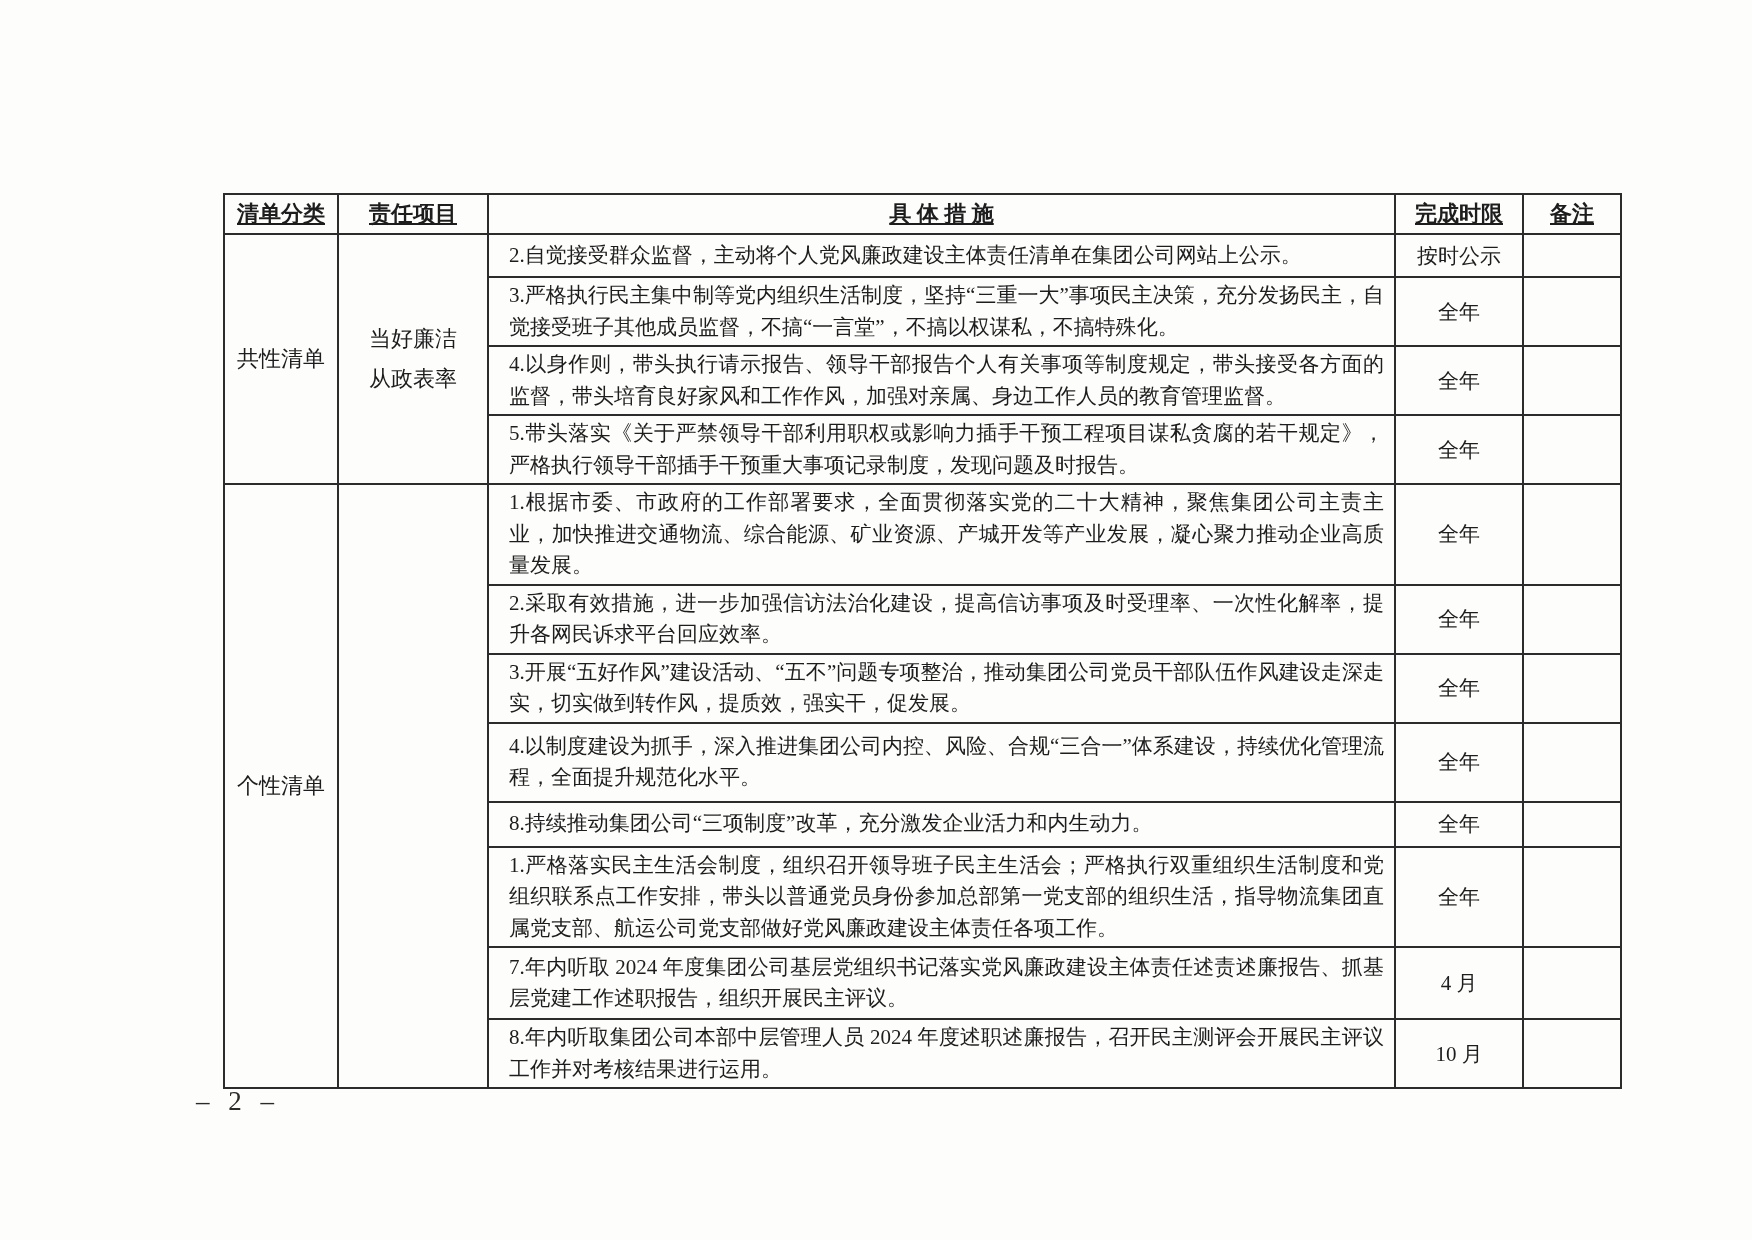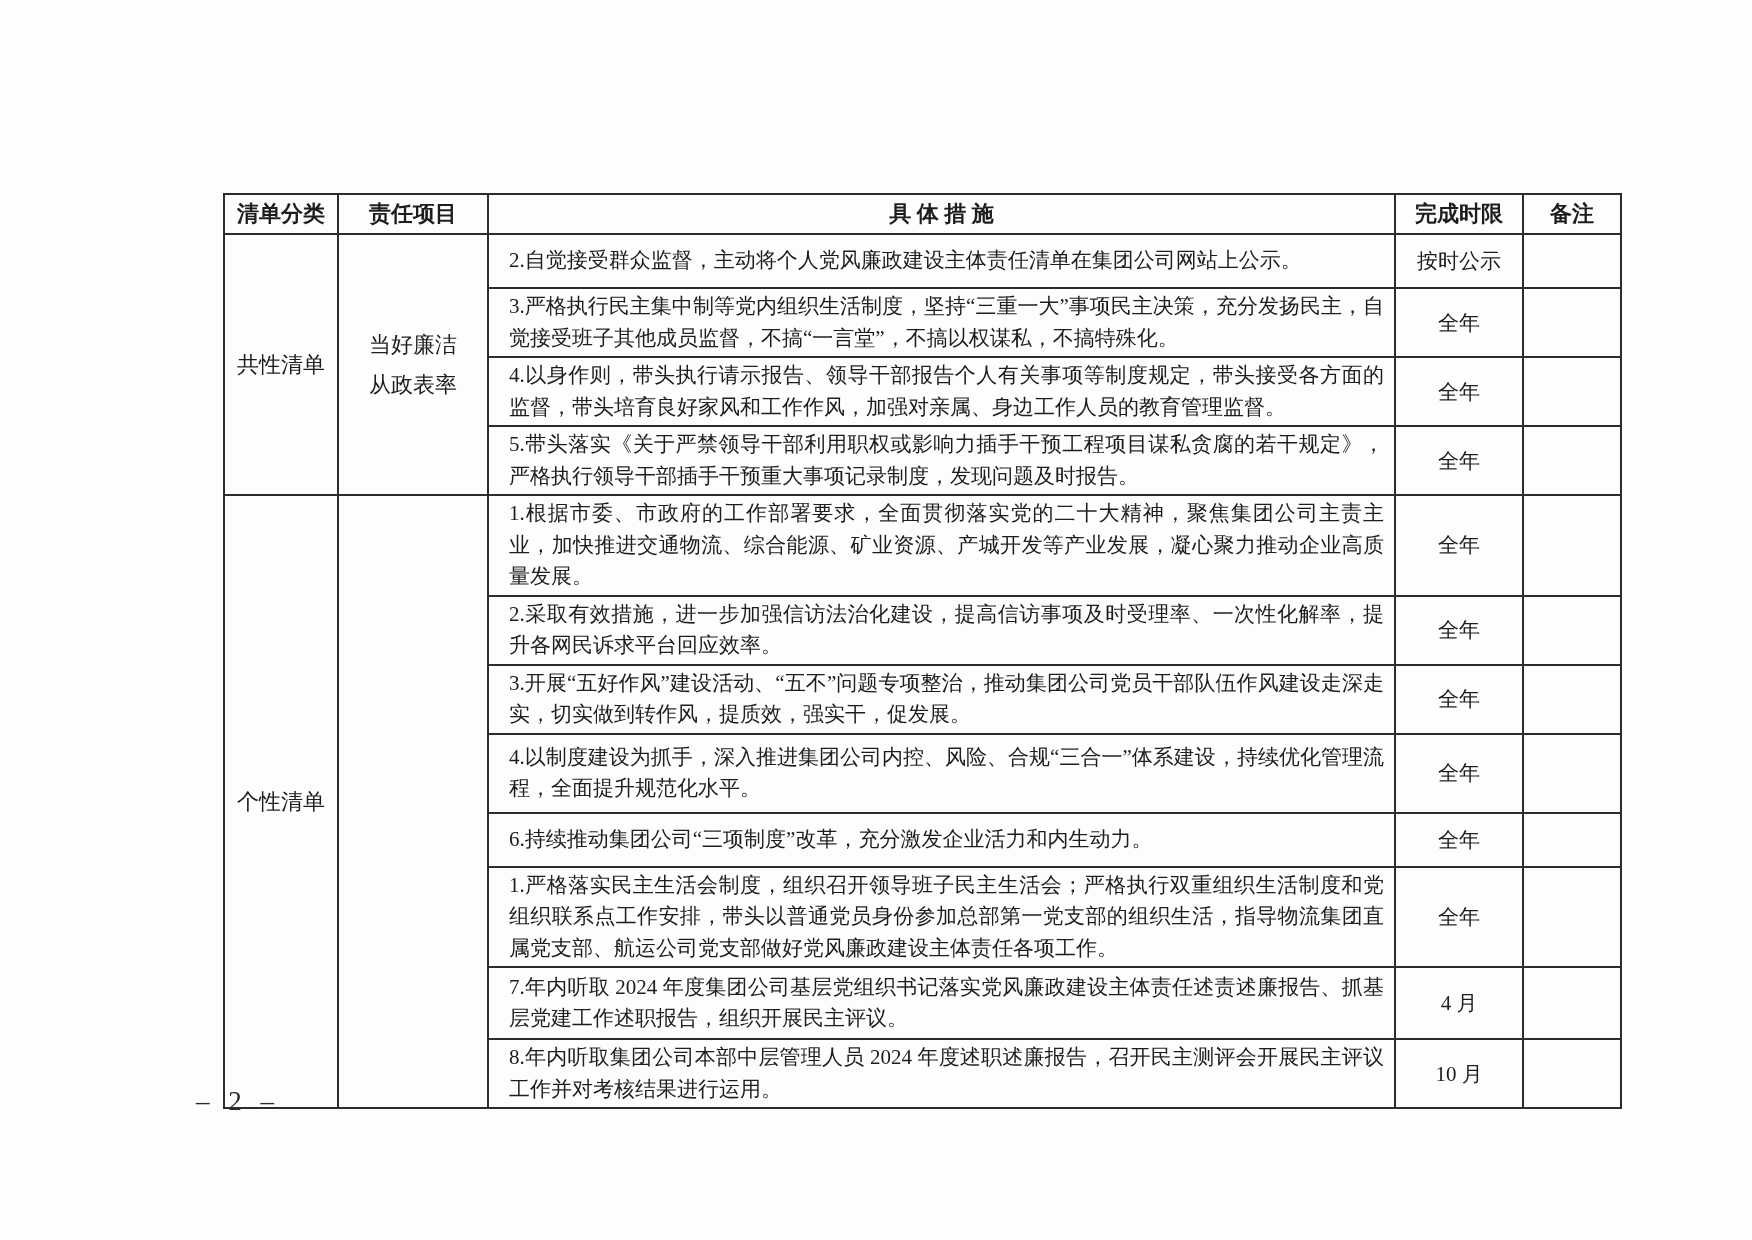--- a/index.html
+++ b/index.html
@@ -29,20 +29,21 @@
     border: 2px solid #2c2c2c;
     box-sizing: border-box;
     overflow: hidden;
   }
   .doc-table th {
     font-size: 22px;
     font-weight: bold;
     text-align: center;
     vertical-align: middle;
     padding: 0;
+    text-decoration: underline;
   }
   td.cat-cell, td.proj-cell {
     font-size: 22px;
     text-align: center;
     vertical-align: middle;
     white-space: pre-line;
     line-height: 40px;
     padding: 0;
   }
   td.measure-cell {
@@ -50,21 +51,21 @@
     line-height: 31.5px;
     padding: 2px 10px 2px 20px;
     text-align: justify;
     text-align-last: left;
     vertical-align: middle;
   }
   td.deadline-cell {
     font-size: 21px;
     text-align: center;
     vertical-align: middle;
-    padding: 12px;
+    padding: 1px;
   }
   td.note-cell {
     padding: 0;
   }
   .page-number {
     position: absolute;
     left: 196px;
     top: 1086px;
     font-size: 27px;
     letter-spacing: 6px;
@@ -135,21 +136,21 @@
         <td class="measure-cell">3.开展“五好作风”建设活动、“五不”问题专项整治，推动集团公司党员干部队伍作风建设走深走实，切实做到转作风，提质效，强实干，促发展。</td>
         <td class="deadline-cell">全年</td>
         <td class="note-cell"></td>
       </tr>
       <tr style="height:79px">
         <td class="measure-cell">4.以制度建设为抓手，深入推进集团公司内控、风险、合规“三合一”体系建设，持续优化管理流程，全面提升规范化水平。</td>
         <td class="deadline-cell">全年</td>
         <td class="note-cell"></td>
       </tr>
       <tr style="height:45px">
-        <td class="measure-cell">6.持续推动集团公司“三项制度”改革，充分激发企业活力和内生动力。</td>
+        <td class="measure-cell">8.持续推动集团公司“三项制度”改革，充分激发企业活力和内生动力。</td>
         <td class="deadline-cell">全年</td>
         <td class="note-cell"></td>
       </tr>
       <tr style="height:100px">
         <td class="measure-cell">1.严格落实民主生活会制度，组织召开领导班子民主生活会；严格执行双重组织生活制度和党组织联系点工作安排，带头以普通党员身份参加总部第一党支部的组织生活，指导物流集团直属党支部、航运公司党支部做好党风廉政建设主体责任各项工作。</td>
         <td class="deadline-cell">全年</td>
         <td class="note-cell"></td>
       </tr>
       <tr style="height:72px">
         <td class="measure-cell">7.年内听取 2024 年度集团公司基层党组织书记落实党风廉政建设主体责任述责述廉报告、抓基层党建工作述职报告，组织开展民主评议。</td>

